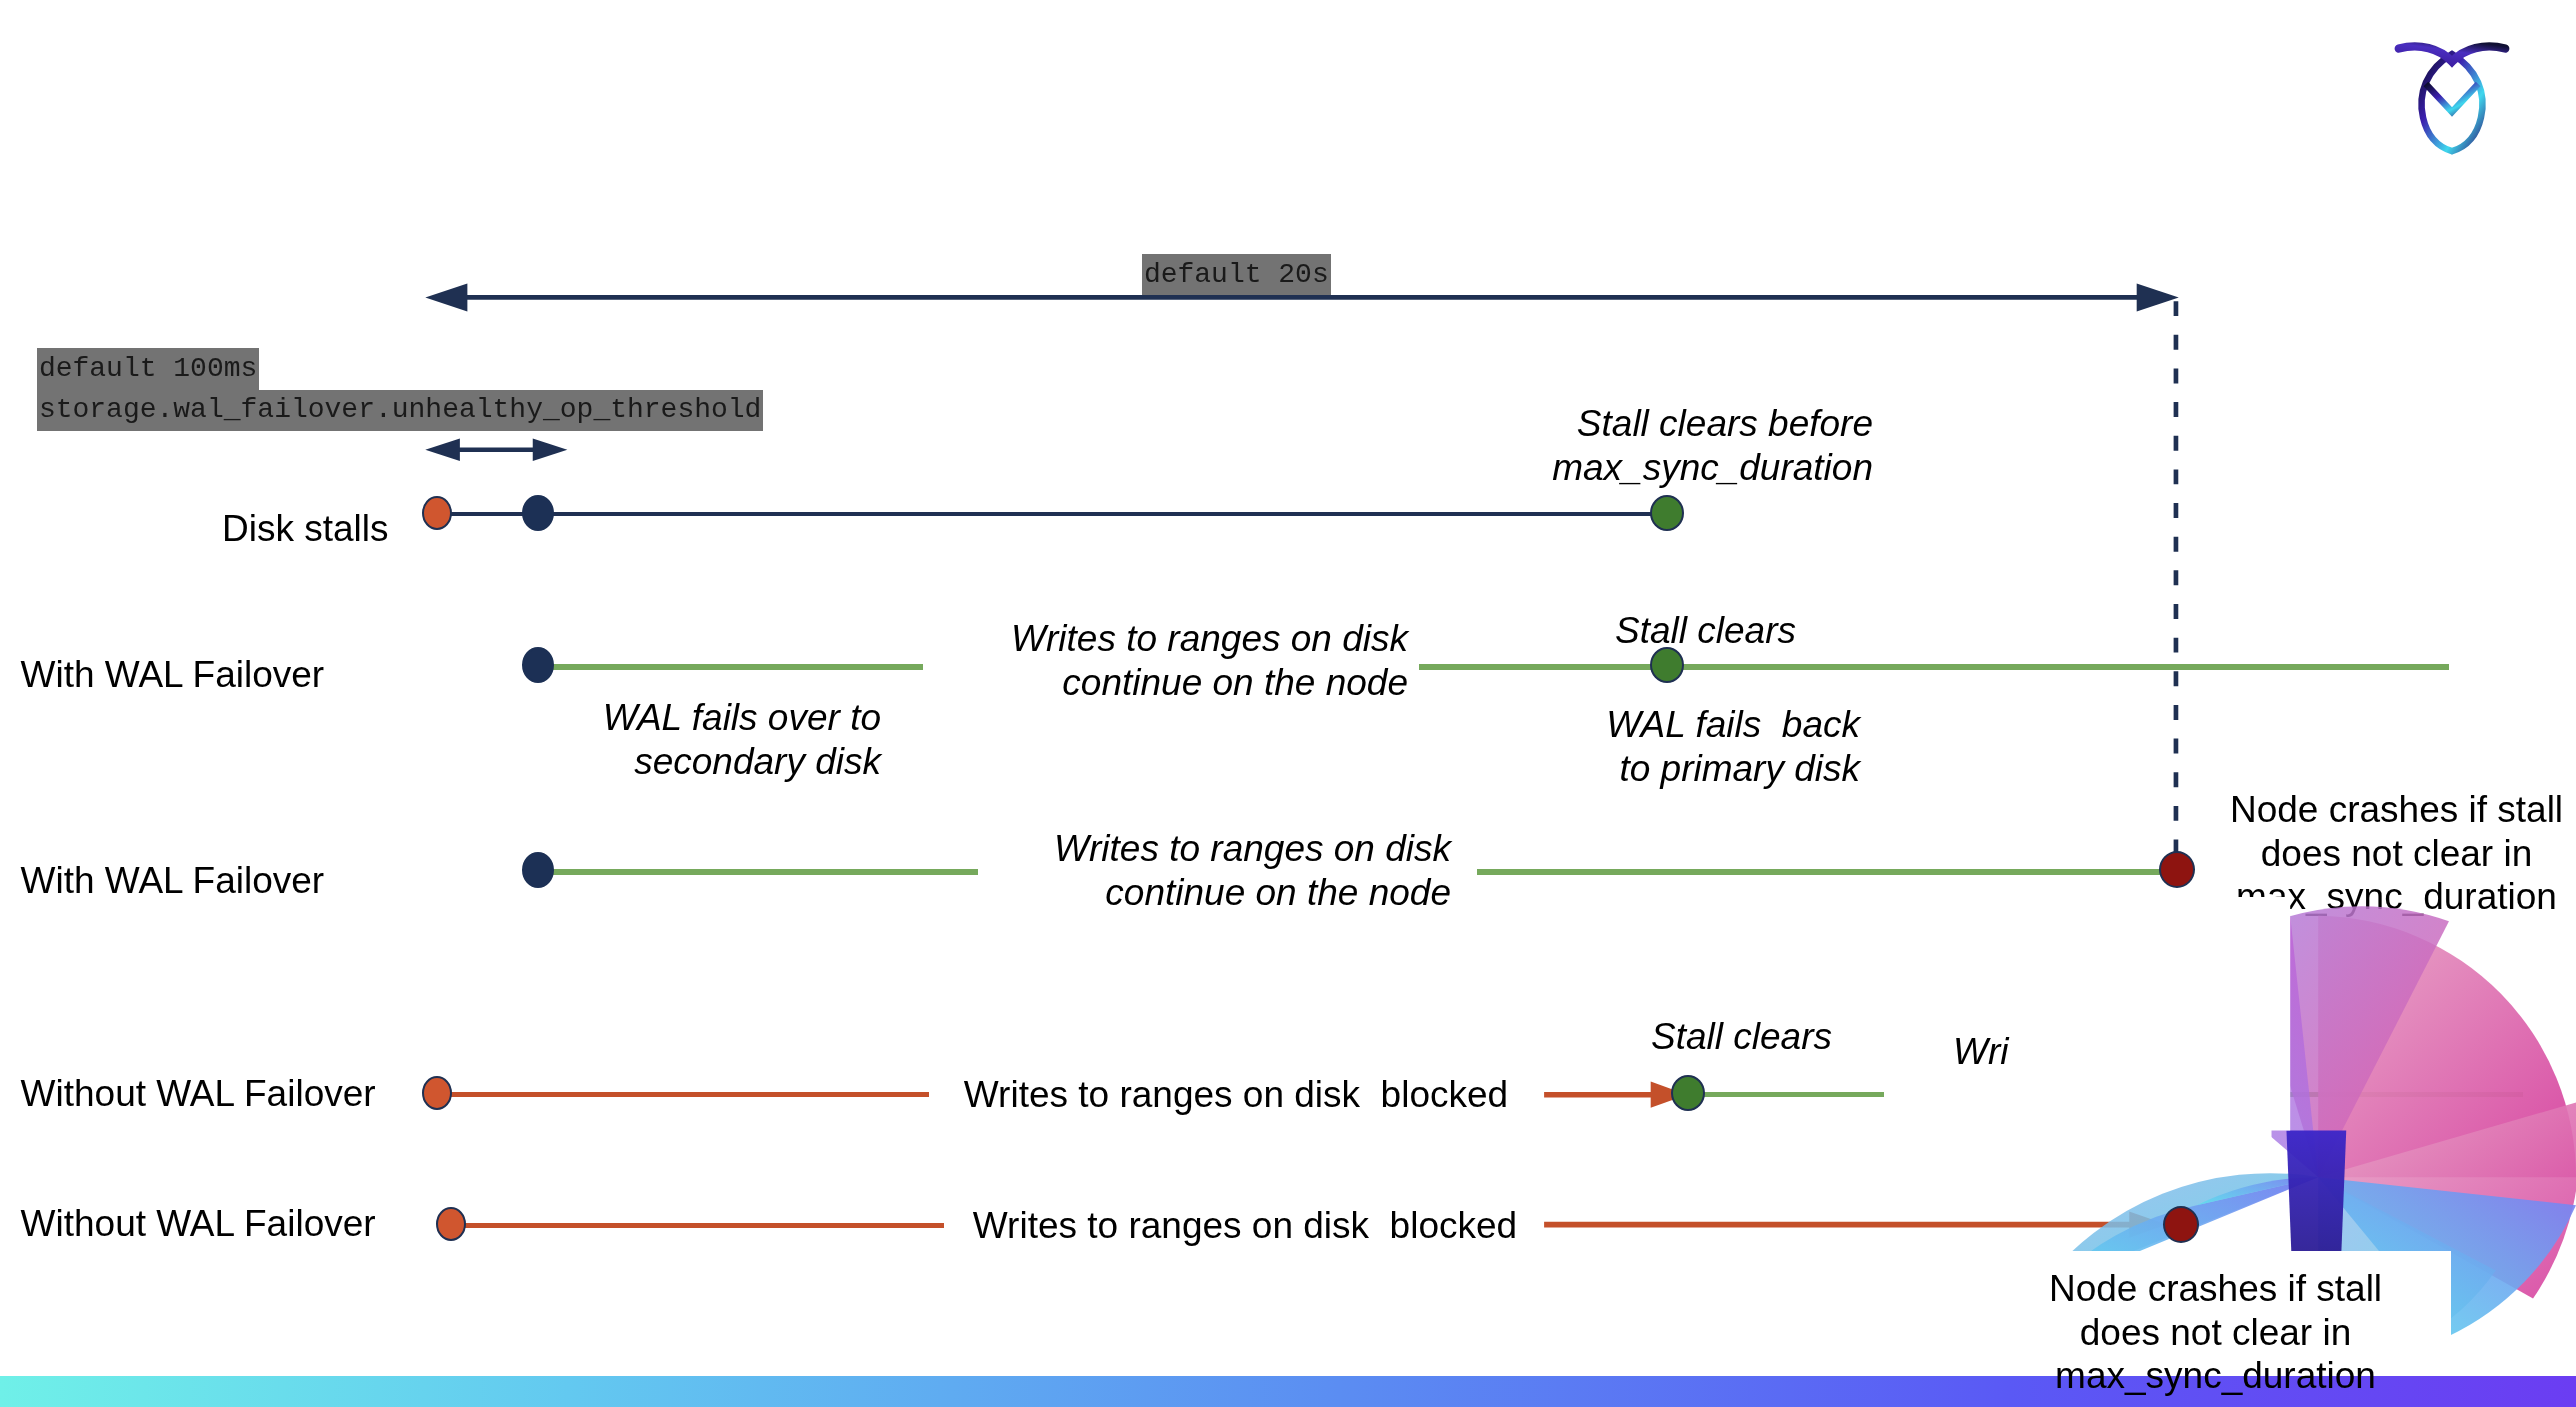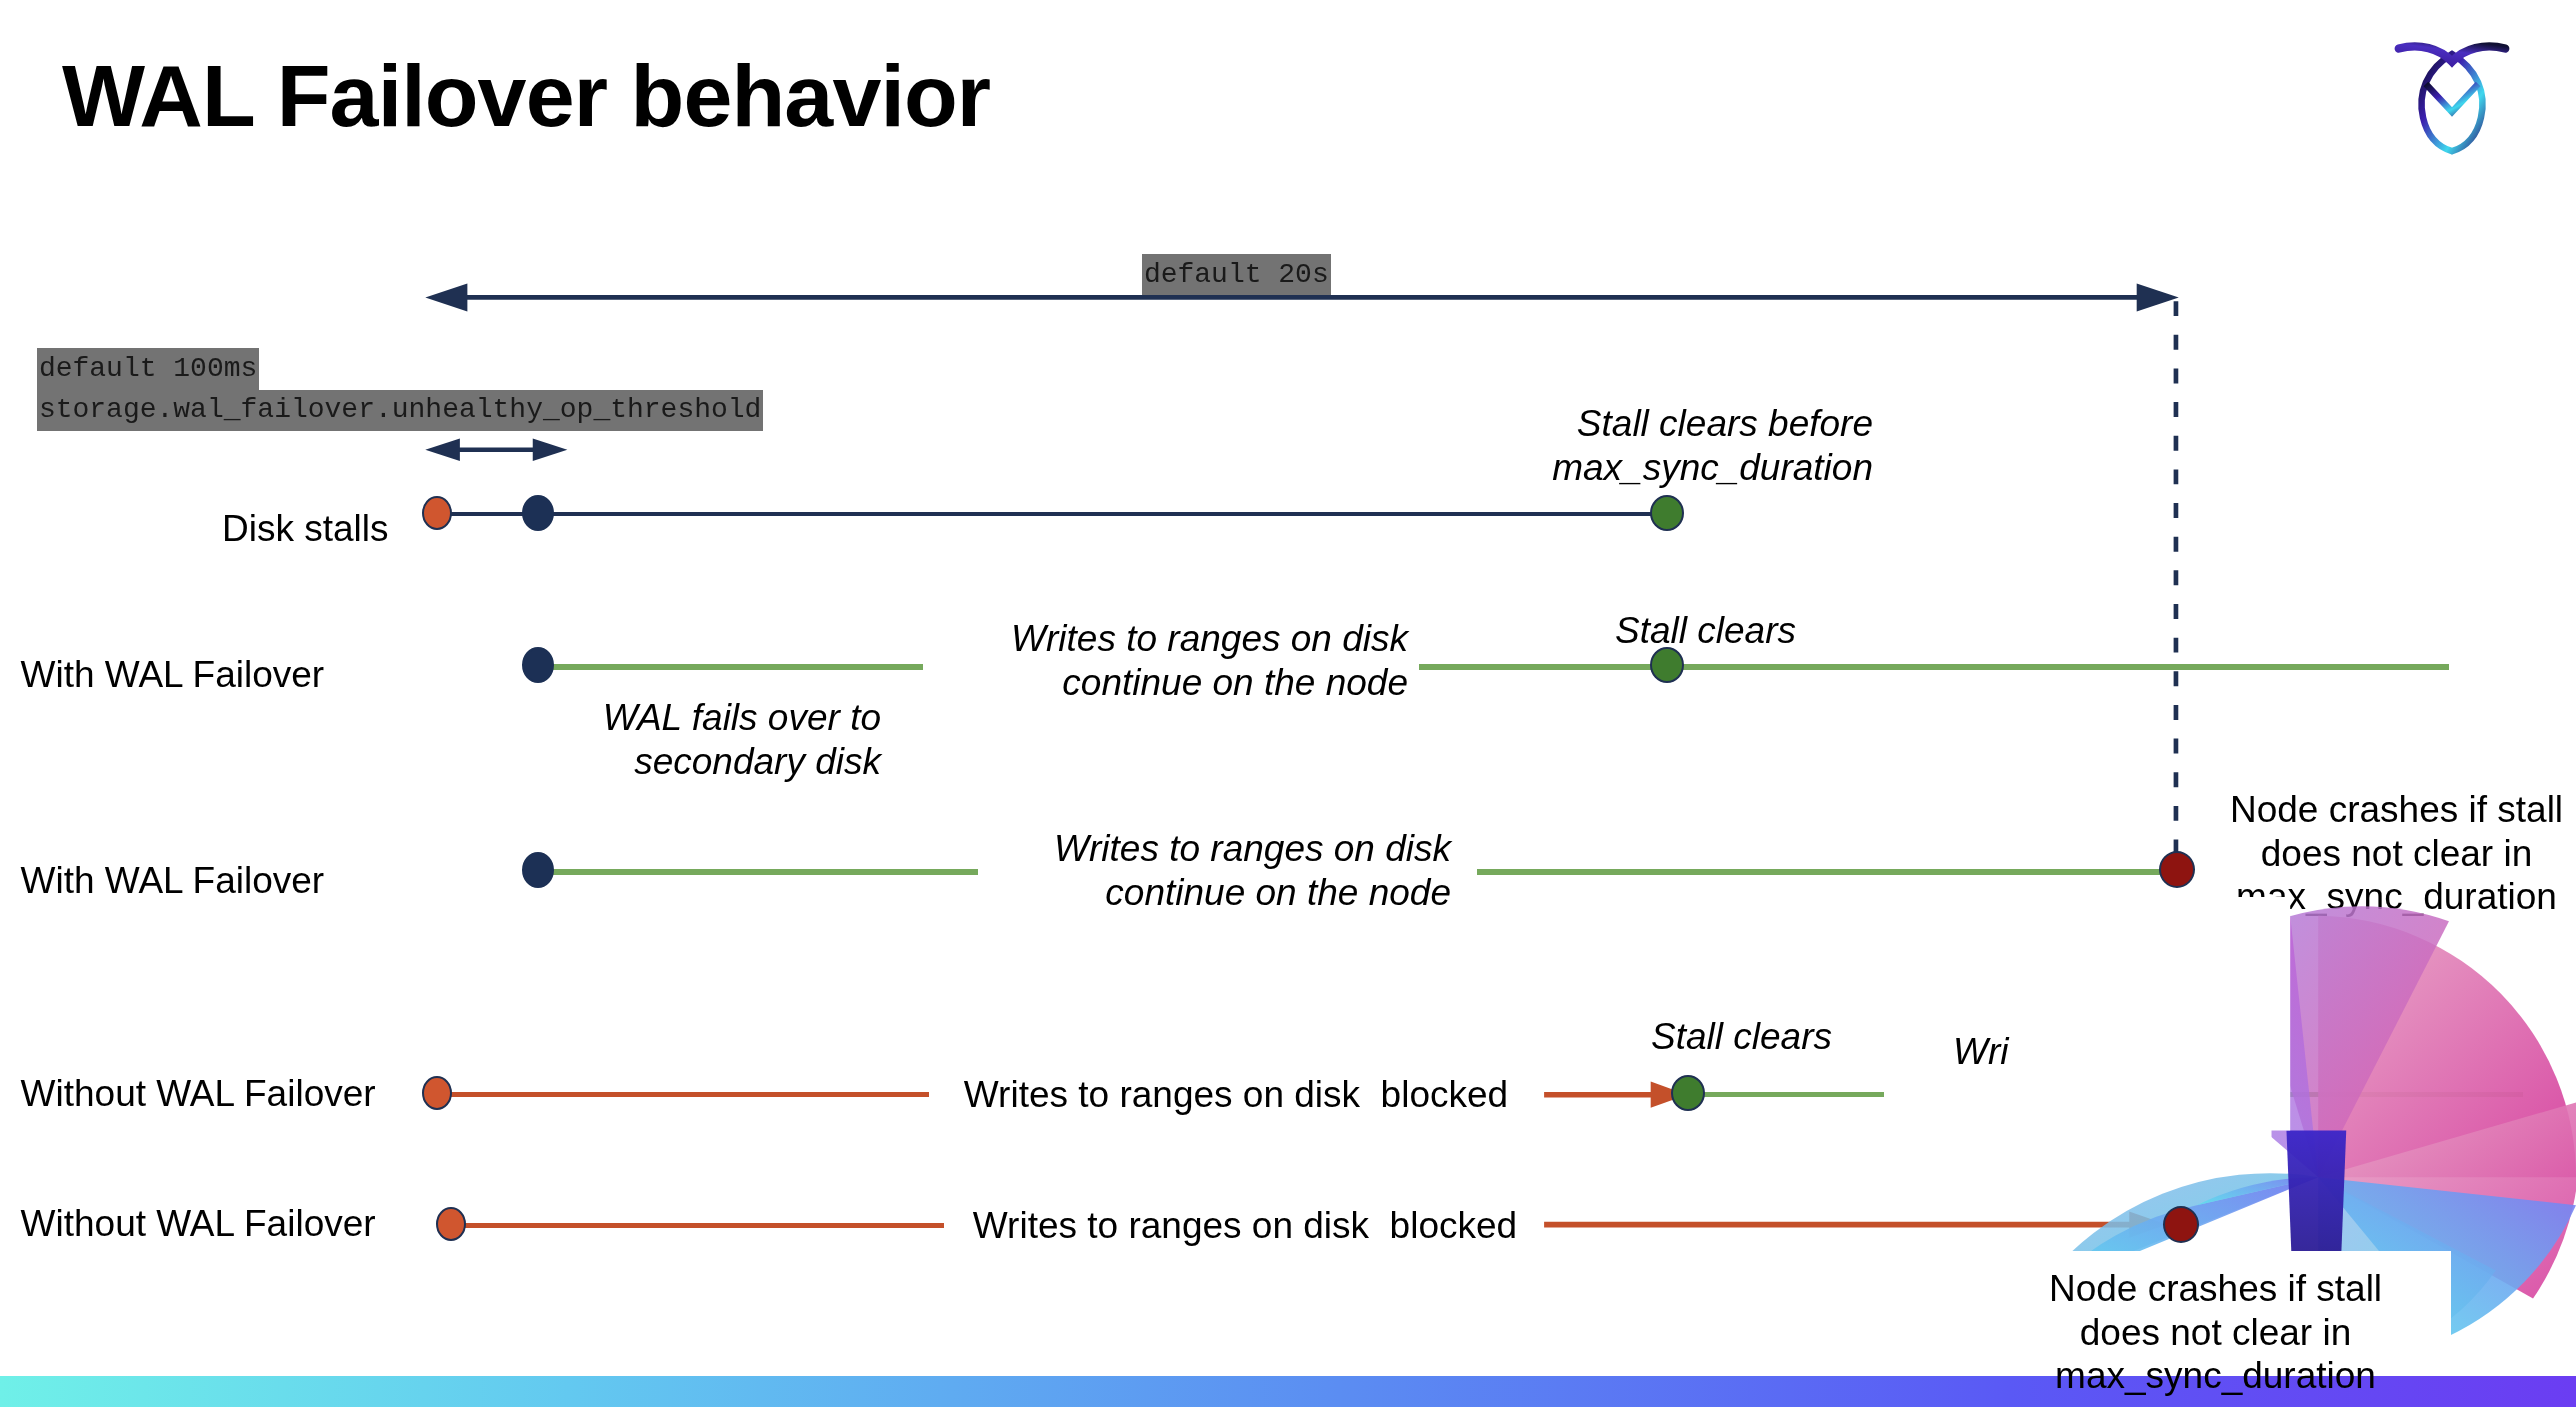--- a/index.html
+++ b/index.html
@@ -119,21 +119,20 @@
     left: 0; top: 1376px;
     width: 2576px; height: 32px;
     background: linear-gradient(90deg, #6ff0e8 0%, #63c9f0 22%, #5b8df2 52%, #5a59f5 78%, #6b3df2 100%);
   }
 </style>
 </head>
 <body>
 
 <div id="slide">
 
-  <div id="title">WAL Failover behavior</div>
 
   <div id="logo">
     <svg viewBox="0 0 150 140" width="140" height="131" aria-hidden="true">
       <defs>
         <linearGradient id="lg1" x1="0" y1="0" x2="1" y2="1">
           <stop offset="0%" stop-color="#0b0b2b"></stop>
           <stop offset="35%" stop-color="#3b1fae"></stop>
           <stop offset="70%" stop-color="#3fd8ee"></stop>
           <stop offset="100%" stop-color="#2b1070"></stop>
         </linearGradient>
@@ -197,20 +196,22 @@
   <div class="row-label" style="left:20.6px; top:654px;">With WAL Failover</div>
   <div class="tl green" style="left:542px; top:664px; width:381px;"></div>
   <div class="tl green" style="left:1419px; top:664px; width:1030px;"></div>
   <div class="dot navy" style="left:522px; top:647px; width:32px; height:36px;"></div>
   <div class="dot green" style="left:1650px; top:647px; width:34px; height:36px;"></div>
   <div class="annot center" style="left:935px; top:617px; width:473px;">Writes to ranges on disk
 continue on the node</div>
   <div class="annot center" style="left:1538px; top:609px; width:258px;">Stall clears</div>
   <div class="annot center" style="left:498px; top:696px; width:383px;">WAL fails over to
 secondary disk</div>
+  <div class="annot center" style="left:1533px; top:703px; width:327px;">WAL fails  back
+to primary disk</div>
 
   <div class="row-label" style="left:20.6px; top:860px;">With WAL Failover</div>
   <div class="tl green" style="left:542px; top:869px; width:436px;"></div>
   <div class="tl green" style="left:1477px; top:869px; width:692px;"></div>
   <div class="dot navy" style="left:522px; top:852px; width:32px; height:36px;"></div>
   <div class="dot dark-red" style="left:2159px; top:851px; width:36px; height:37px;"></div>
   <div class="annot center" style="left:978px; top:827px; width:473px;">Writes to ranges on disk
 continue on the node</div>
   <div class="annot" style="left:2219px; top:788px; width:355px;">Node crashes if stall
 does not clear in

